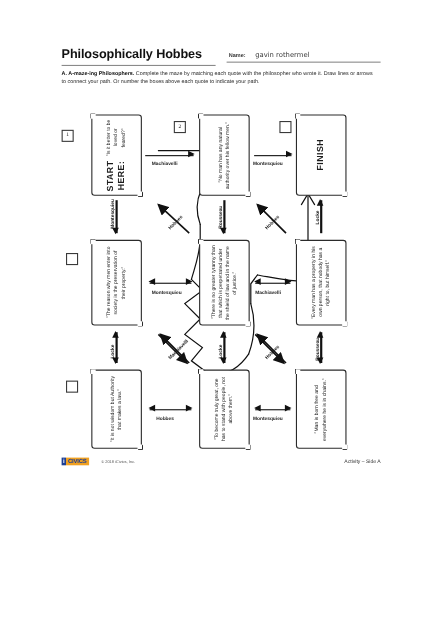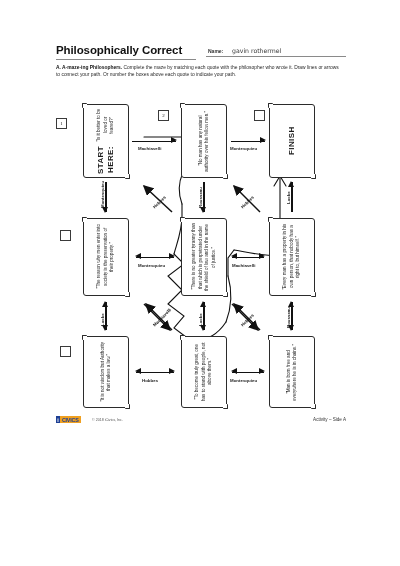--- a/index.html
+++ b/index.html
@@ -141,21 +141,21 @@
 
   .ink{position:absolute;left:0;top:0;width:290px;height:318px;pointer-events:none;}
 </style>
 </head>
 <body>
 
 <div class="page">
   <div class="sheet">
 
     <div class="hdr">
-      <div class="title">Philosophically Correct</div>
+      <div class="title">Philosophically Hobbes</div>
       <div class="title-rule"></div>
       <div class="name-label">Name:</div>
       <div class="name-val">gavin rothermel</div>
       <div class="name-rule"></div>
     </div>
 
     <div class="instr">
       <b>A. A-maze-ing Philosophers.</b>
       <span>Complete the maze by matching each quote with the philosopher who wrote it. Draw lines or arrows to connect your path. Or number the boxes above each quote to indicate your path.</span>
     </div>

